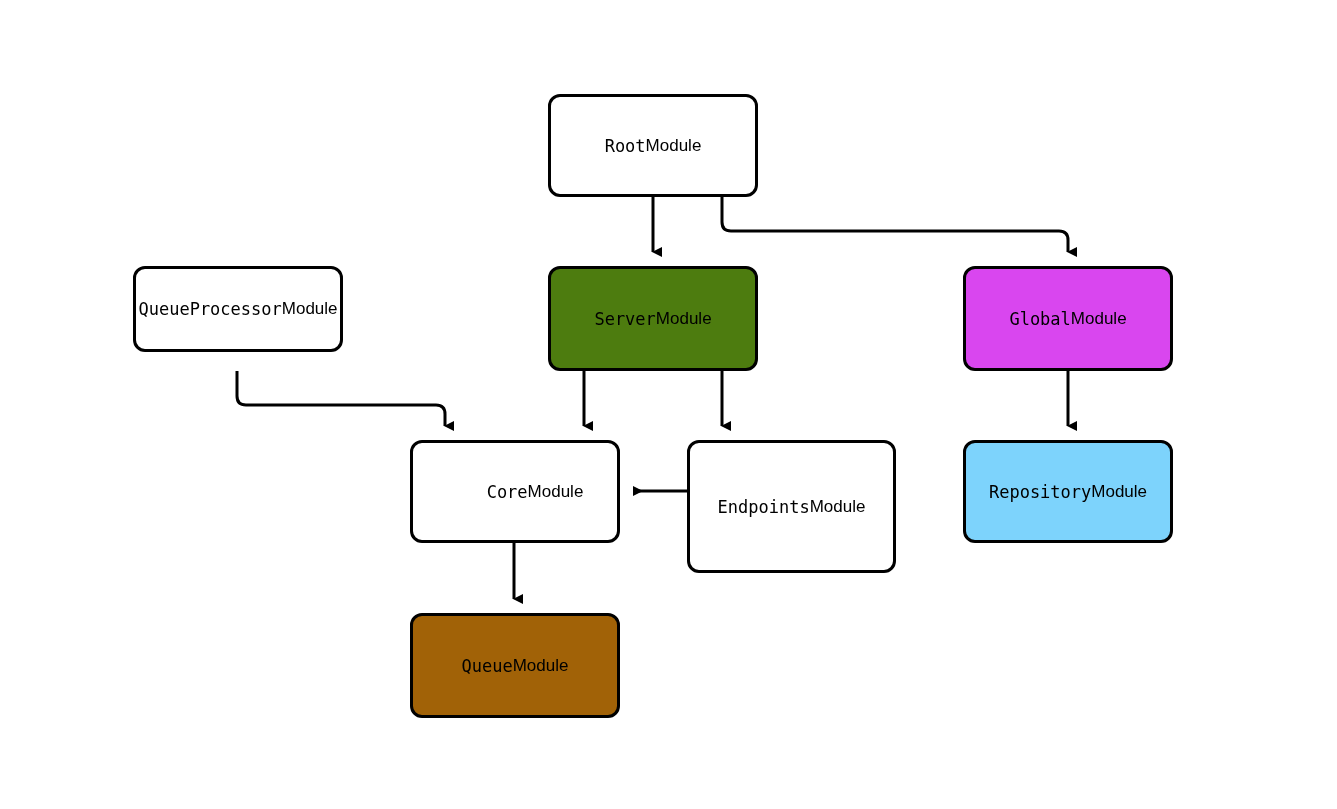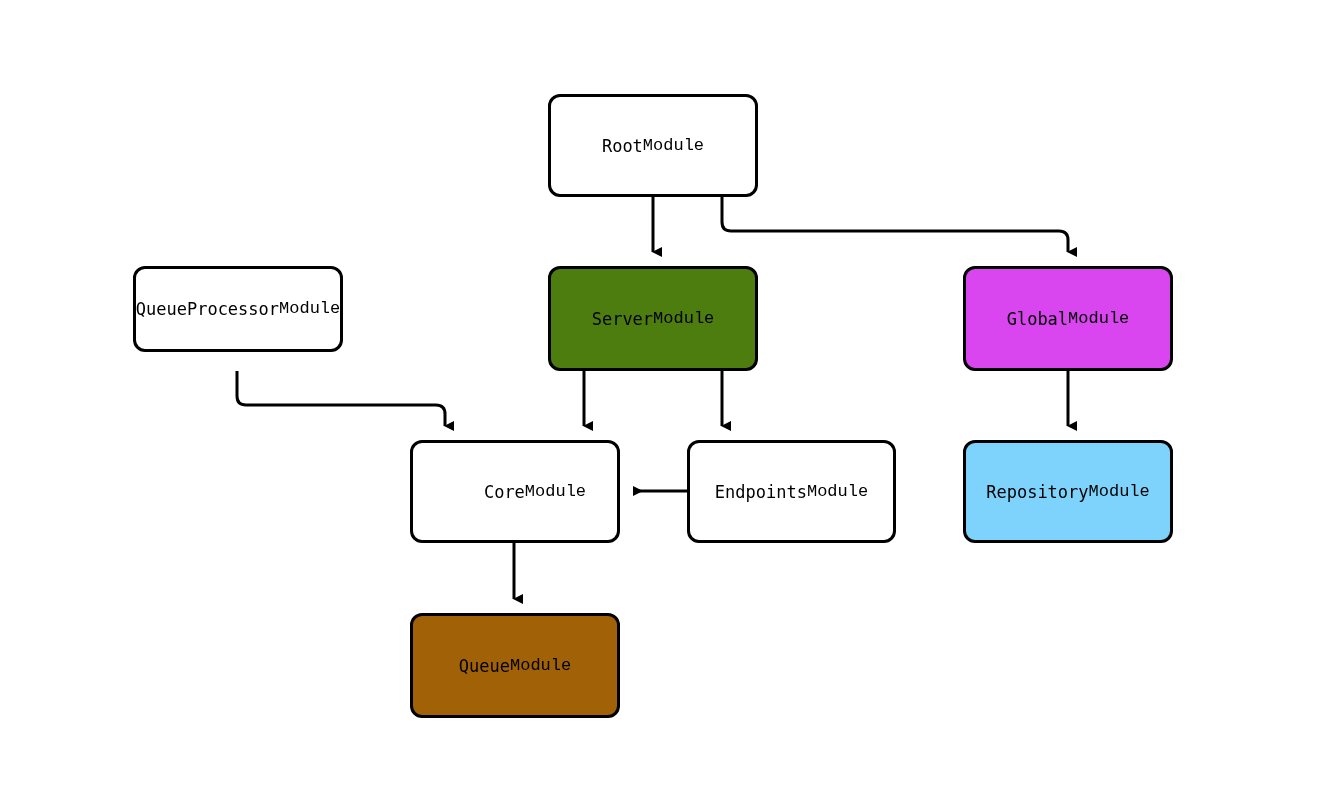--- a/index.html
+++ b/index.html
@@ -42,21 +42,21 @@
   .node-label {
     font-family: "DejaVu Sans Mono", "Liberation Mono", monospace;
     font-size: 17px;
     line-height: 22px;
     color: #000000;
     text-align: center;
     white-space: pre;
     letter-spacing: 0px;
   }
   .node-label-line2 {
-    font-family: Liberation Mono, monospace;
+    font-family: Liberation Sans, sans-serif;
     font-size: 17px;
     line-height: 22px;
     color: #000000;
     text-align: center;
     white-space: pre;
   }
 </style>
 </head>
 <body>
 
@@ -97,21 +97,21 @@
         <div class="node-label-line2">Module</div>
       </div>
       <div class="node" style="left: 963px; top: 266px; width: 210px; height: 105px; background: #d946ef; border-color: rgb(0, 0, 0);">
         <div class="node-label">Global</div>
         <div class="node-label-line2">Module</div>
       </div>
       <div class="node" style="left: 410px; top: 440px; width: 210px; height: 103px; background: rgb(255, 255, 255); border-color: rgb(0, 0, 0); padding-left: 40px;">
         <div class="node-label">Core</div>
         <div class="node-label-line2">Module</div>
       </div>
-      <div class="node" style="left: 687px; top: 440px; width: 209px; height: 103px; background: rgb(255, 255, 255); border-color: rgb(0, 0, 0);">
+      <div class="node" style="left: 687px; top: 440px; width: 209px; height: 133px; background: rgb(255, 255, 255); border-color: rgb(0, 0, 0);">
         <div class="node-label">Endpoints</div>
         <div class="node-label-line2">Module</div>
       </div>
       <div class="node" style="left: 963px; top: 440px; width: 210px; height: 103px; background: #7dd3fc; border-color: rgb(0, 0, 0);">
         <div class="node-label">Repository</div>
         <div class="node-label-line2">Module</div>
       </div>
       <div class="node" style="left: 410px; top: 613px; width: 210px; height: 105px; background: #a16207; border-color: rgb(0, 0, 0);">
         <div class="node-label">Queue</div>
         <div class="node-label-line2">Module</div>

